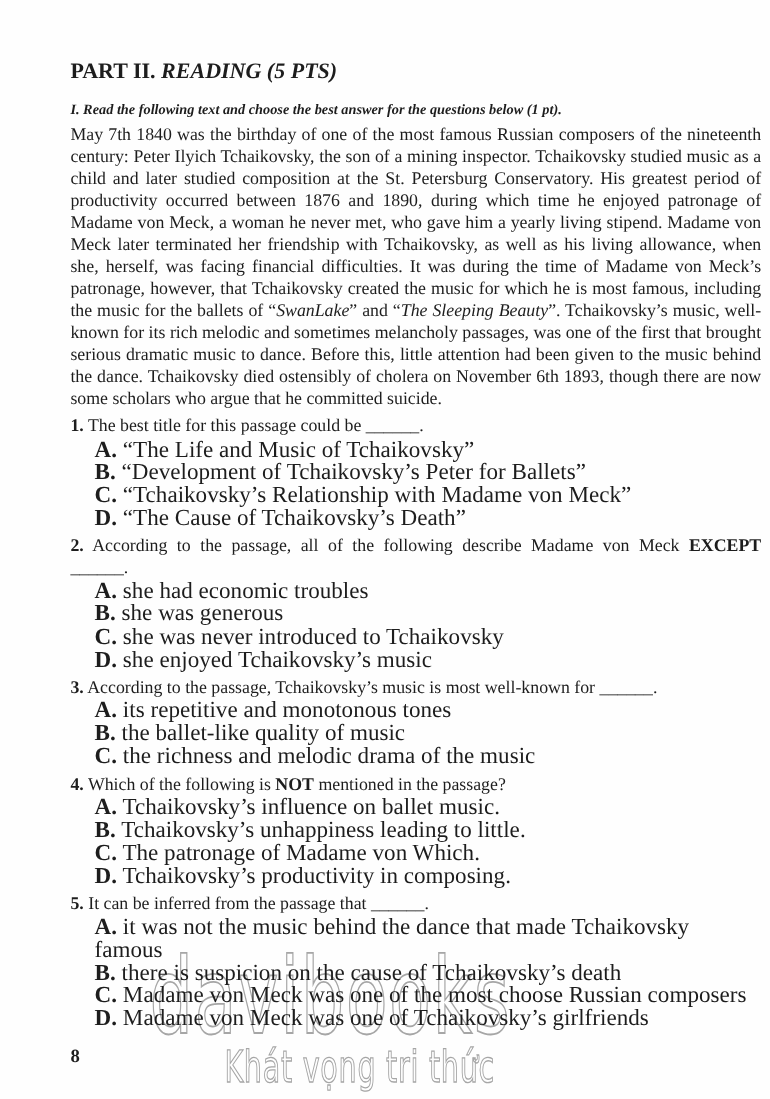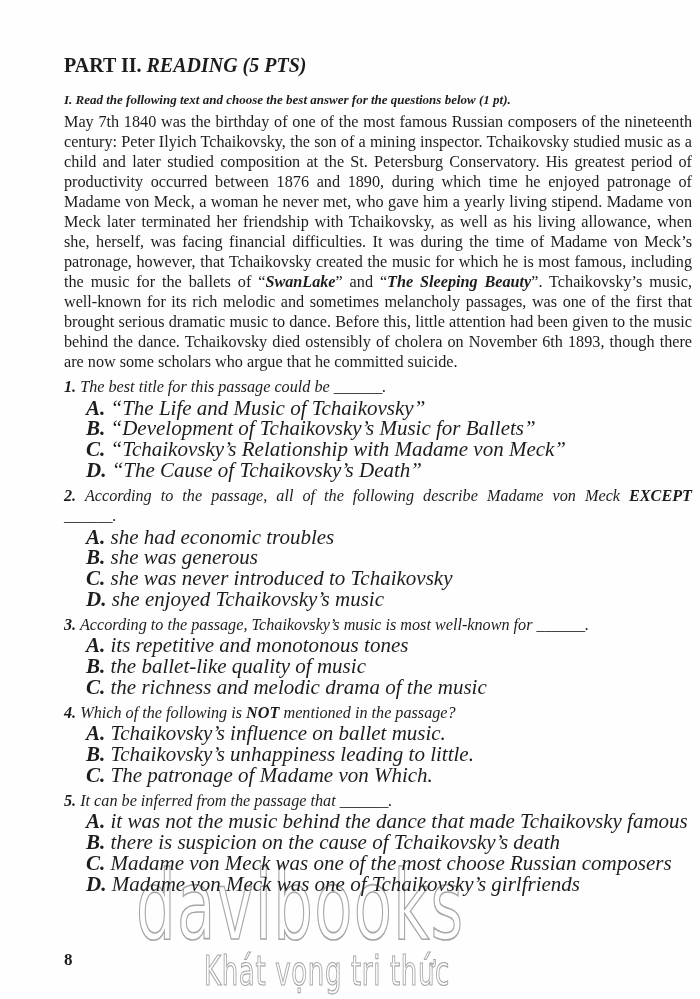--- a/index.html
+++ b/index.html
@@ -35,23 +35,23 @@
     font-style: italic;
     line-height: 21px;
     margin-top: 13px;
   }
   .passage {
     margin-top: 2px;
     font-size: 16.2px;
     line-height: 20px;
     text-align: justify;
   }
-  .passage i { font-style: italic; font-weight: bold; }
+  .passage i { font-style: italic; }
   .questions { margin-top: 3px; }
-  .question { margin-top: 5px; font-style: italic; }
+  .question { margin-top: 5px; }
   .q-line {
     font-size: 16.2px;
     line-height: 20.5px;
     text-align: justify;
   }
   .force-just {
     text-align: justify;
     text-align-last: justify;
   }
   .q-num { font-weight: bold; }
@@ -130,21 +130,21 @@
         <div class="q-line">
           <span class="q-num">1.</span>
           <span>The best title for this passage could be ______.</span>
         </div>
         <div class="option">
           <span class="opt-letter">A.</span>
           <span>“The Life and Music of Tchaikovsky”</span>
         </div>
         <div class="option">
           <span class="opt-letter">B.</span>
-          <span>“Development of Tchaikovsky’s Music for Ballets”</span>
+          <span>“Development of Tchaikovsky’s Peter for Ballets”</span>
         </div>
         <div class="option">
           <span class="opt-letter">C.</span>
           <span>“Tchaikovsky’s Relationship with Madame von Meck”</span>
         </div>
         <div class="option">
           <span class="opt-letter">D.</span>
           <span>“The Cause of Tchaikovsky’s Death”</span>
         </div>
       </div>
@@ -202,20 +202,24 @@
           <span>Tchaikovsky’s influence on ballet music.</span>
         </div>
         <div class="option">
           <span class="opt-letter">B.</span>
           <span>Tchaikovsky’s unhappiness leading to little.</span>
         </div>
         <div class="option">
           <span class="opt-letter">C.</span>
           <span>The patronage of Madame von Which.</span>
         </div>
+        <div class="option">
+          <span class="opt-letter">D.</span>
+          <span>Tchaikovsky’s productivity in composing.</span>
+        </div>
       </div>
 
       <div class="question">
         <div class="q-line">
           <span class="q-num">5.</span>
           <span>It can be inferred from the passage that ______.</span>
         </div>
         <div class="option">
           <span class="opt-letter">A.</span>
           <span>it was not the music behind the dance that made Tchaikovsky famous</span>

